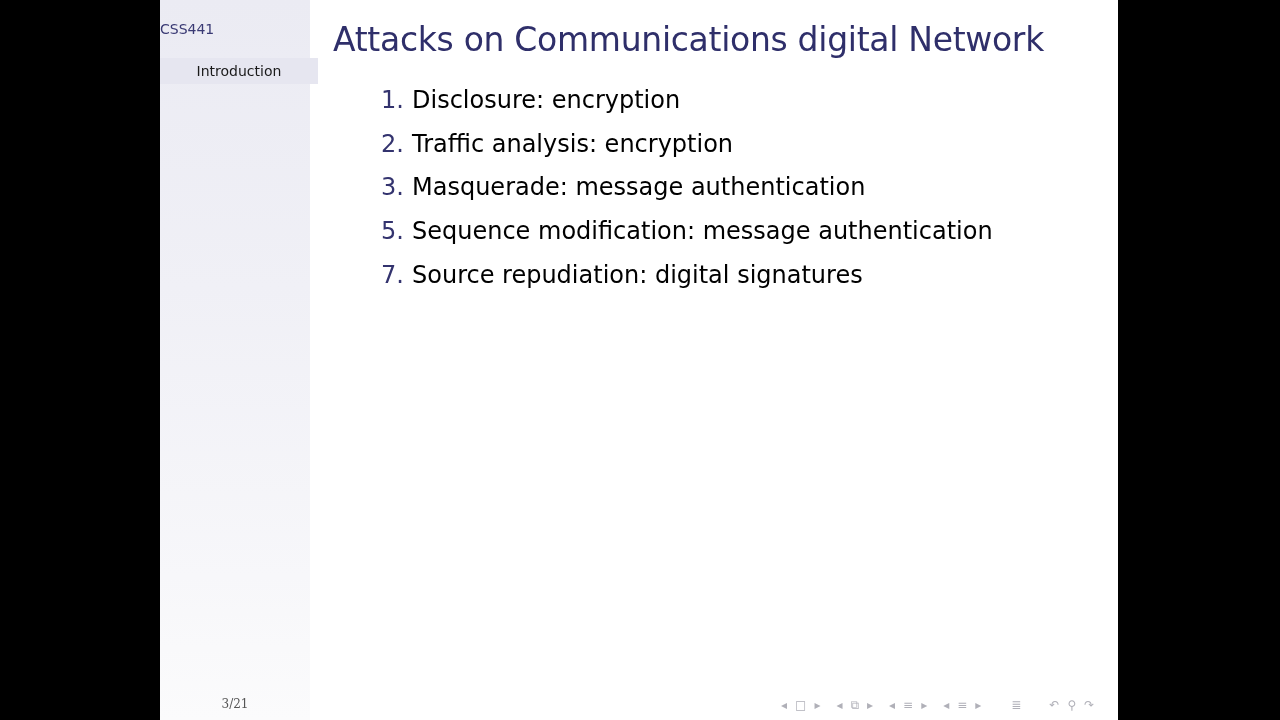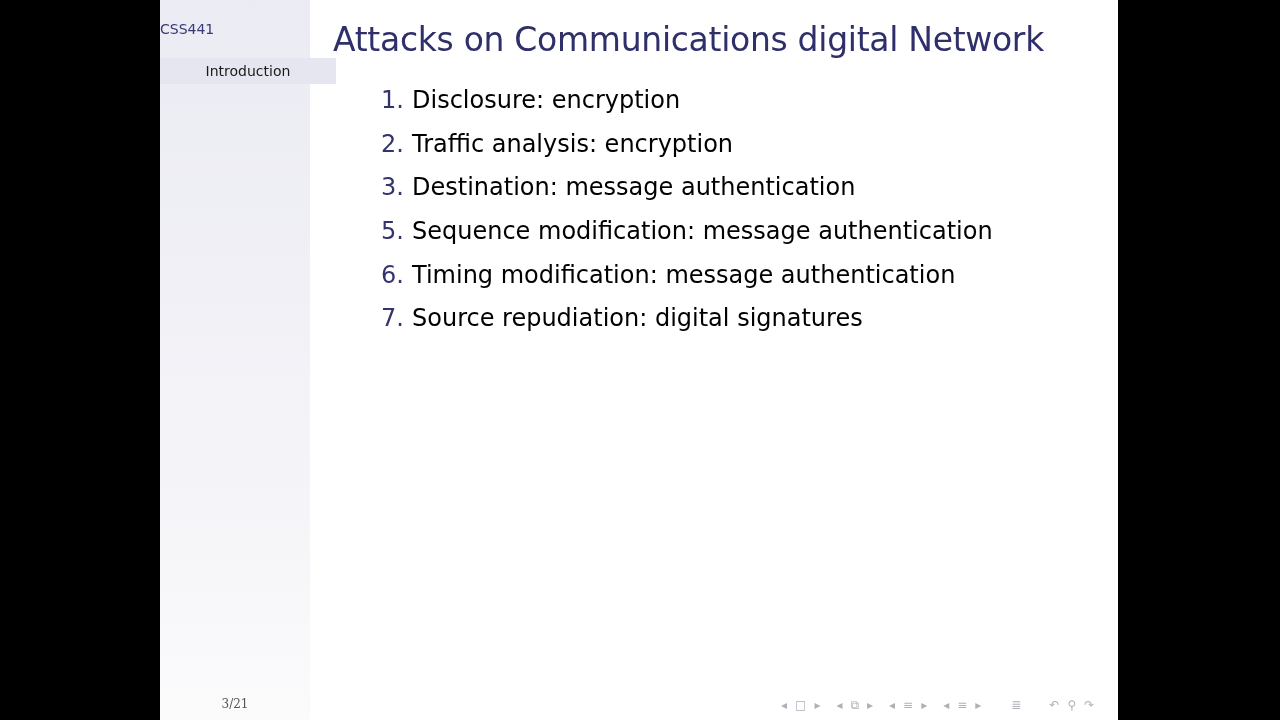--- a/index.html
+++ b/index.html
@@ -2,21 +2,21 @@
 <html><head>
 <meta charset="utf-8">
 <style>
   html, body { margin:0; padding:0; }
   body { width:1280px; height:720px; background:#000; position:relative; overflow:hidden;
          font-family:"DejaVu Sans", sans-serif; }
   .slide { position:absolute; left:160px; top:0; width:958px; height:720px; background:#fff; }
   .sidebar { position:absolute; left:0; top:0; width:150px; height:720px;
              background:linear-gradient(to bottom, #ebebf3 0%, #f0f0f6 40%, #f7f7fa 80%, #fbfbfc 100%); }
   .sb-title { position:absolute; top:21px; left:0; width:130px; font-size:14px; color:#3a3a74; }
-  .sb-section { position:absolute; top:58px; left:0; width:176px; height:26px; line-height:26px; text-align:center;
+  .sb-section { position:absolute; top:58px; left:0; width:158px; height:26px; line-height:26px; text-align:center;
                 font-size:14px; color:#1a1a1a; background:#e6e6f0; }
   .sb-list { position:absolute; top:106px; left:8px; width:140px; }
   .sb-item { font-size:14px; line-height:19px; color:#9a9aa8; margin-bottom:14px; cursor:pointer; }
   .sb-item.active { color:#3a3a74; }
   .sb-page { position:absolute; top:697px; left:0; width:150px; text-align:center; font-size:12px; color:#555;
              font-family:"DejaVu Serif", serif; }
   .frame-title { position:absolute; left:173px; top:20px; font-size:33px; color:#2f2f6a; letter-spacing:-0.3px; }
   .enum { position:absolute; left:206px; top:86px; }
   .enum-item { height:43.7px; font-size:24px; color:#000; white-space:nowrap; }
   .enum-num { display:inline-block; width:38px; text-align:right; color:#33336e; margin-right:8px; }
@@ -32,23 +32,22 @@
     <div class="sb-title">CSS441</div>
     <div class="sb-section">Introduction</div>
     <div class="sb-page">3/21</div>
   </div>
 
   <div class="frame-title">Attacks on Communications digital Network</div>
 
   <div class="enum">
     <div class="enum-item"><span class="enum-num">1.</span><span>Disclosure: encryption</span></div>
     <div class="enum-item"><span class="enum-num">2.</span><span>Traffic analysis: encryption</span></div>
-    <div class="enum-item"><span class="enum-num">3.</span><span>Destination: message authentication</span></div>
+    <div class="enum-item"><span class="enum-num">3.</span><span>Masquerade: message authentication</span></div>
     <div class="enum-item"><span class="enum-num">5.</span><span>Sequence modification: message authentication</span></div>
-    <div class="enum-item"><span class="enum-num">6.</span><span>Timing modification: message authentication</span></div>
     <div class="enum-item"><span class="enum-num">7.</span><span>Source repudiation: digital signatures</span></div>
   </div>
 
   <div class="nav">
     <div class="grp">
       <span>◂</span>
       <span>□</span>
       <span>▸</span>
     </div>
     <div class="grp">

